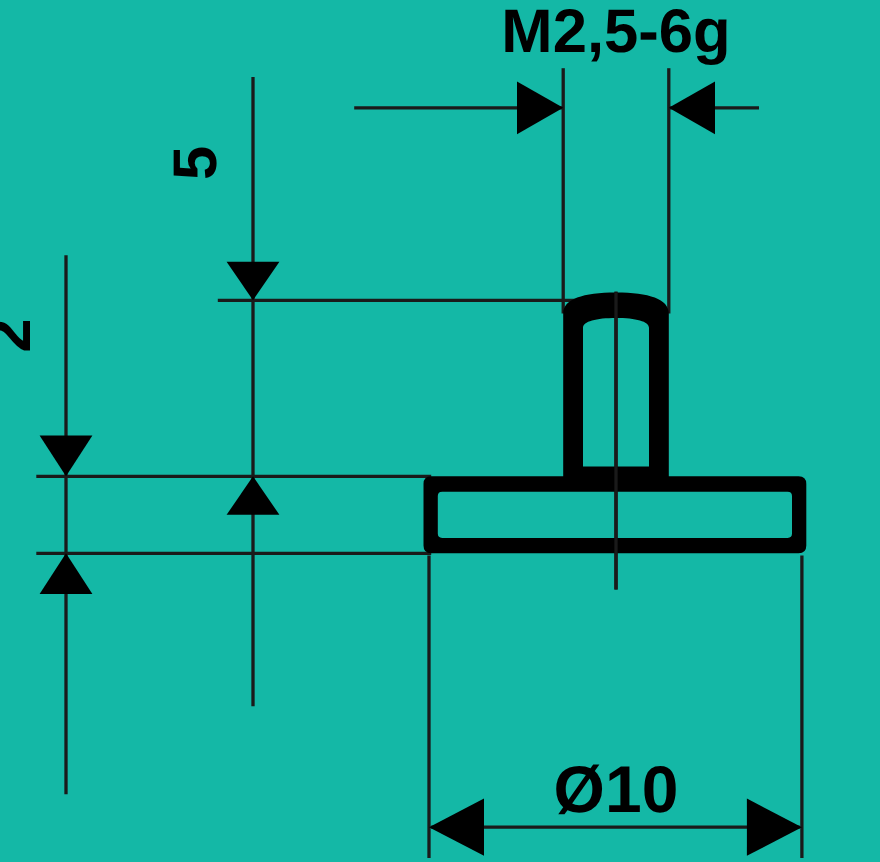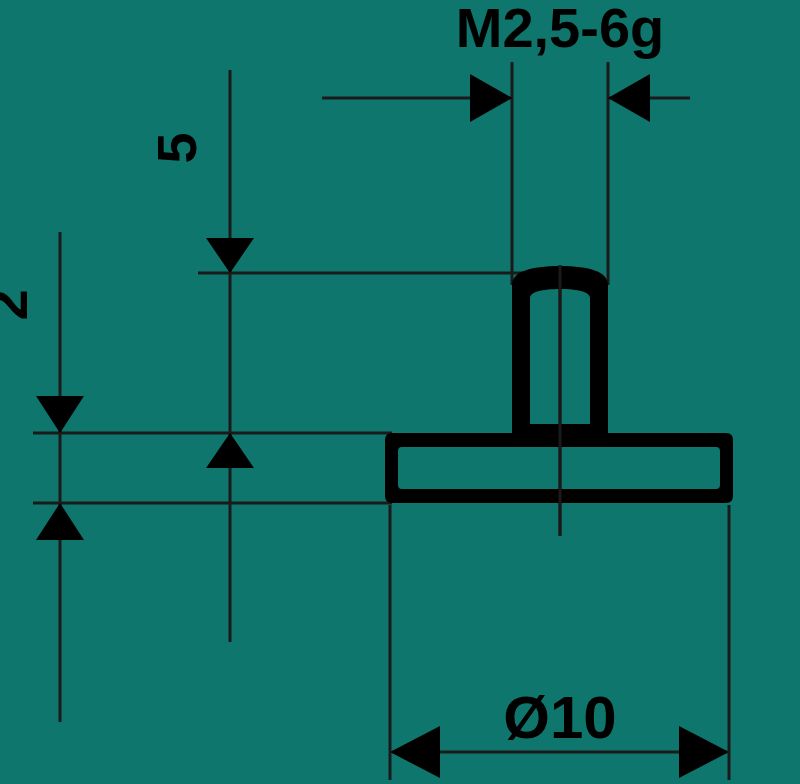--- a/index.html
+++ b/index.html
@@ -10,21 +10,21 @@
   body {
     width: 800px;
     height: 784px;
     font-family: "Liberation Sans", sans-serif;
     overflow: hidden;
   }
   #drawing-root {
     position: relative;
     width: 800px;
     height: 784px;
-    background: #0f766e;
+    background: #14b8a6;
   }
   svg.tech-drawing {
     display: block;
     width: 800px;
     height: 784px;
   }
   .dim-text {
     font-family: "Liberation Sans", sans-serif;
     font-weight: bold;
     fill: #000000;

